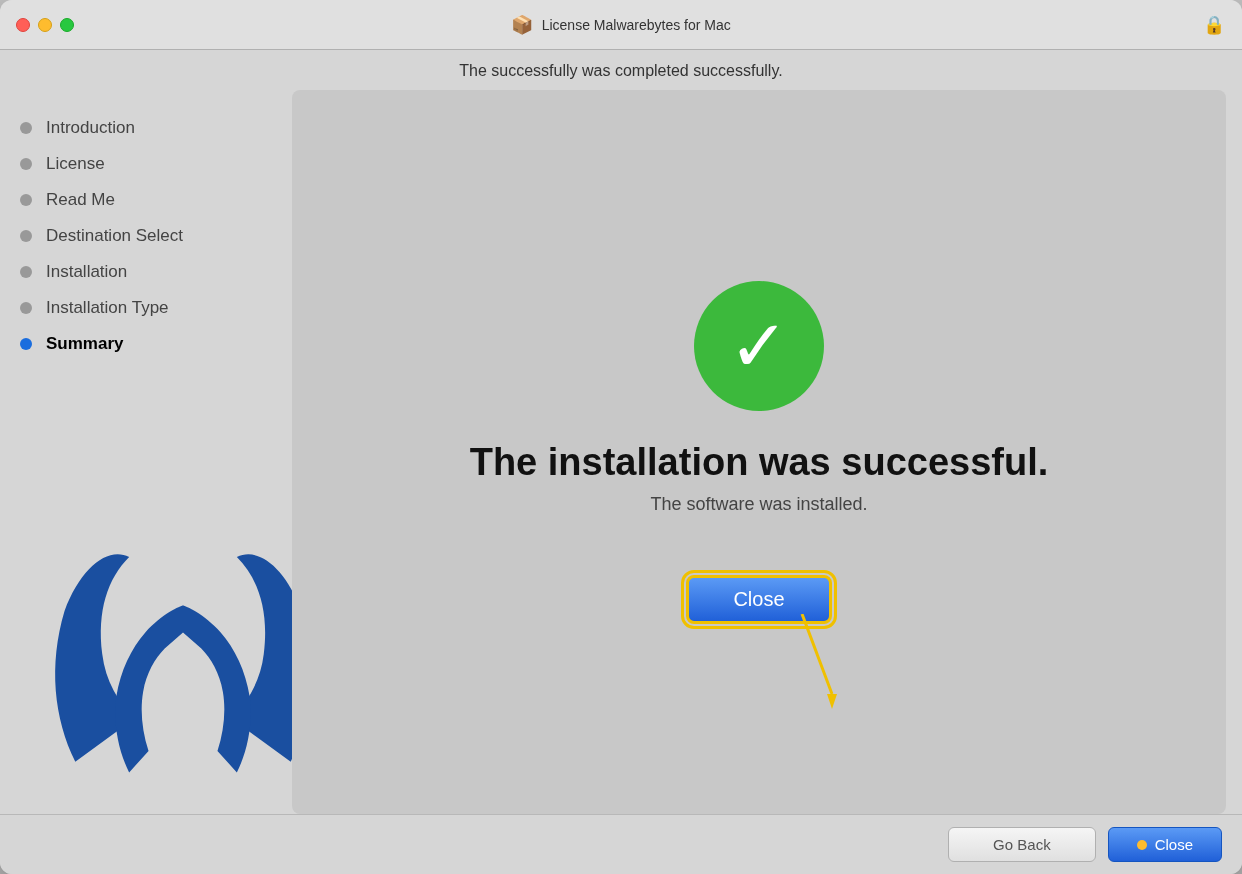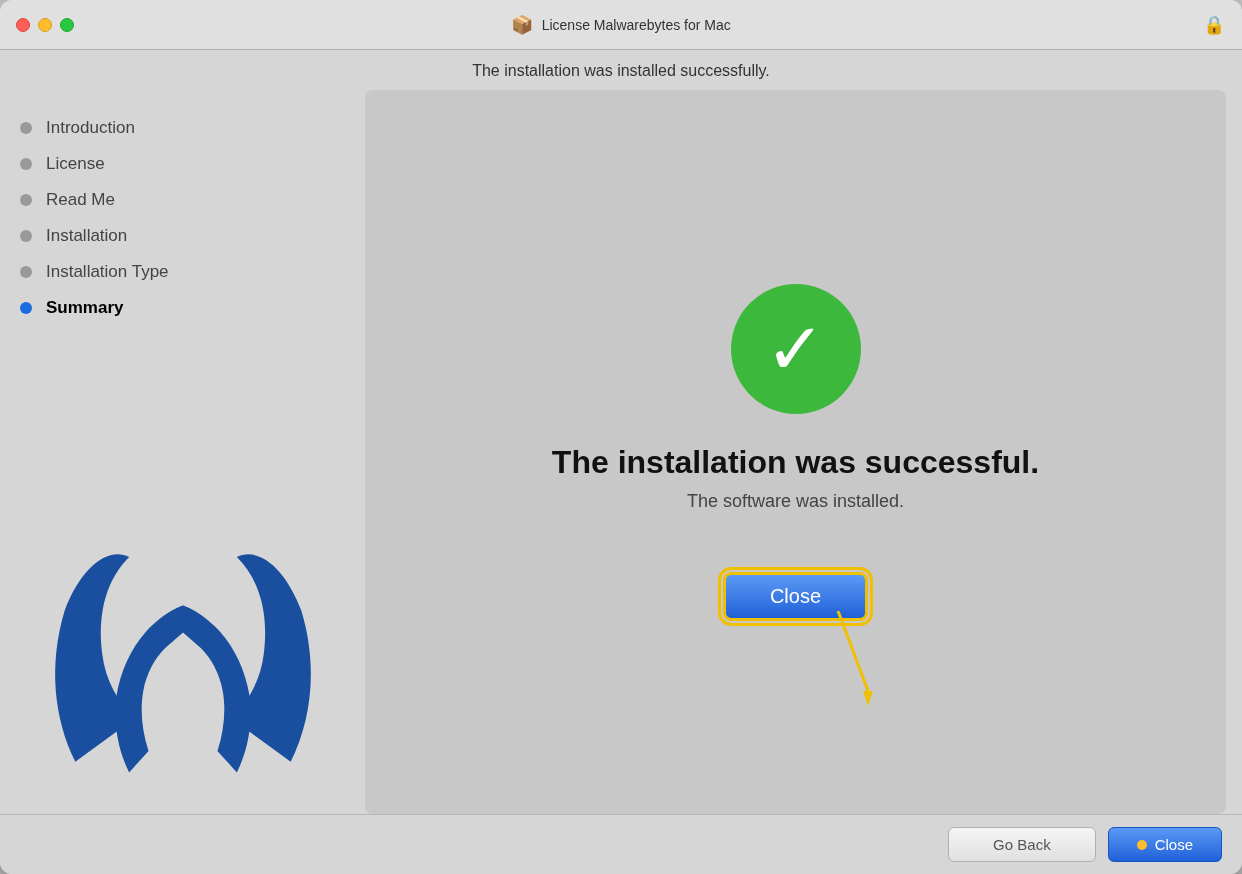--- a/index.html
+++ b/index.html
@@ -86,21 +86,21 @@
 
     
     .main-content {
       display: flex;
       flex: 1;
       overflow: hidden;
     }
 
     
     .sidebar {
-      width: 365px;
+      width: 292px;
       background: #d6d6d6;
       padding: 20px 0;
       display: flex;
       flex-direction: column;
       flex-shrink: 0;
       position: relative;
     }
 
     .sidebar-items {
       list-style: none;
@@ -176,21 +176,21 @@
     }
 
     .success-checkmark {
       color: white;
       font-size: 72px;
       line-height: 1;
       font-weight: 300;
     }
 
     .success-title {
-      font-size: 32px;
+      font-size: 38px;
       font-weight: 700;
       color: #111;
       margin-bottom: 10px;
       text-align: center;
     }
 
     .success-subtitle {
       font-size: 18px;
       color: #444;
       text-align: center;
@@ -279,38 +279,42 @@
       <div class="traffic-light zoom"></div>
     </div>
     <div class="title-bar-title">
       <span class="title-icon">📦</span>
       <span>License Malwarebytes for Mac</span>
     </div>
     <div class="lock-icon">🔒</div>
   </div>
 
   <div class="completion-banner">
-    <span>The installation was installed successfully.</span>
+    <span>The successfully was completed successfully.</span>
   </div>
 
   <div class="main-content">
 
     <div class="sidebar">
       <ul class="sidebar-items">
         <li class="sidebar-item">
           <div class="sidebar-dot"></div>
           <span>Introduction</span>
         </li>
         <li class="sidebar-item">
           <div class="sidebar-dot"></div>
           <span>License</span>
         </li>
         <li class="sidebar-item">
           <div class="sidebar-dot"></div>
           <span>Read Me</span>
+        </li>
+        <li class="sidebar-item">
+          <div class="sidebar-dot"></div>
+          <span>Destination Select</span>
         </li>
         <li class="sidebar-item">
           <div class="sidebar-dot"></div>
           <span>Installation</span>
         </li>
         <li class="sidebar-item">
           <div class="sidebar-dot"></div>
           <span>Installation Type</span>
         </li>
         <li class="sidebar-item active">

